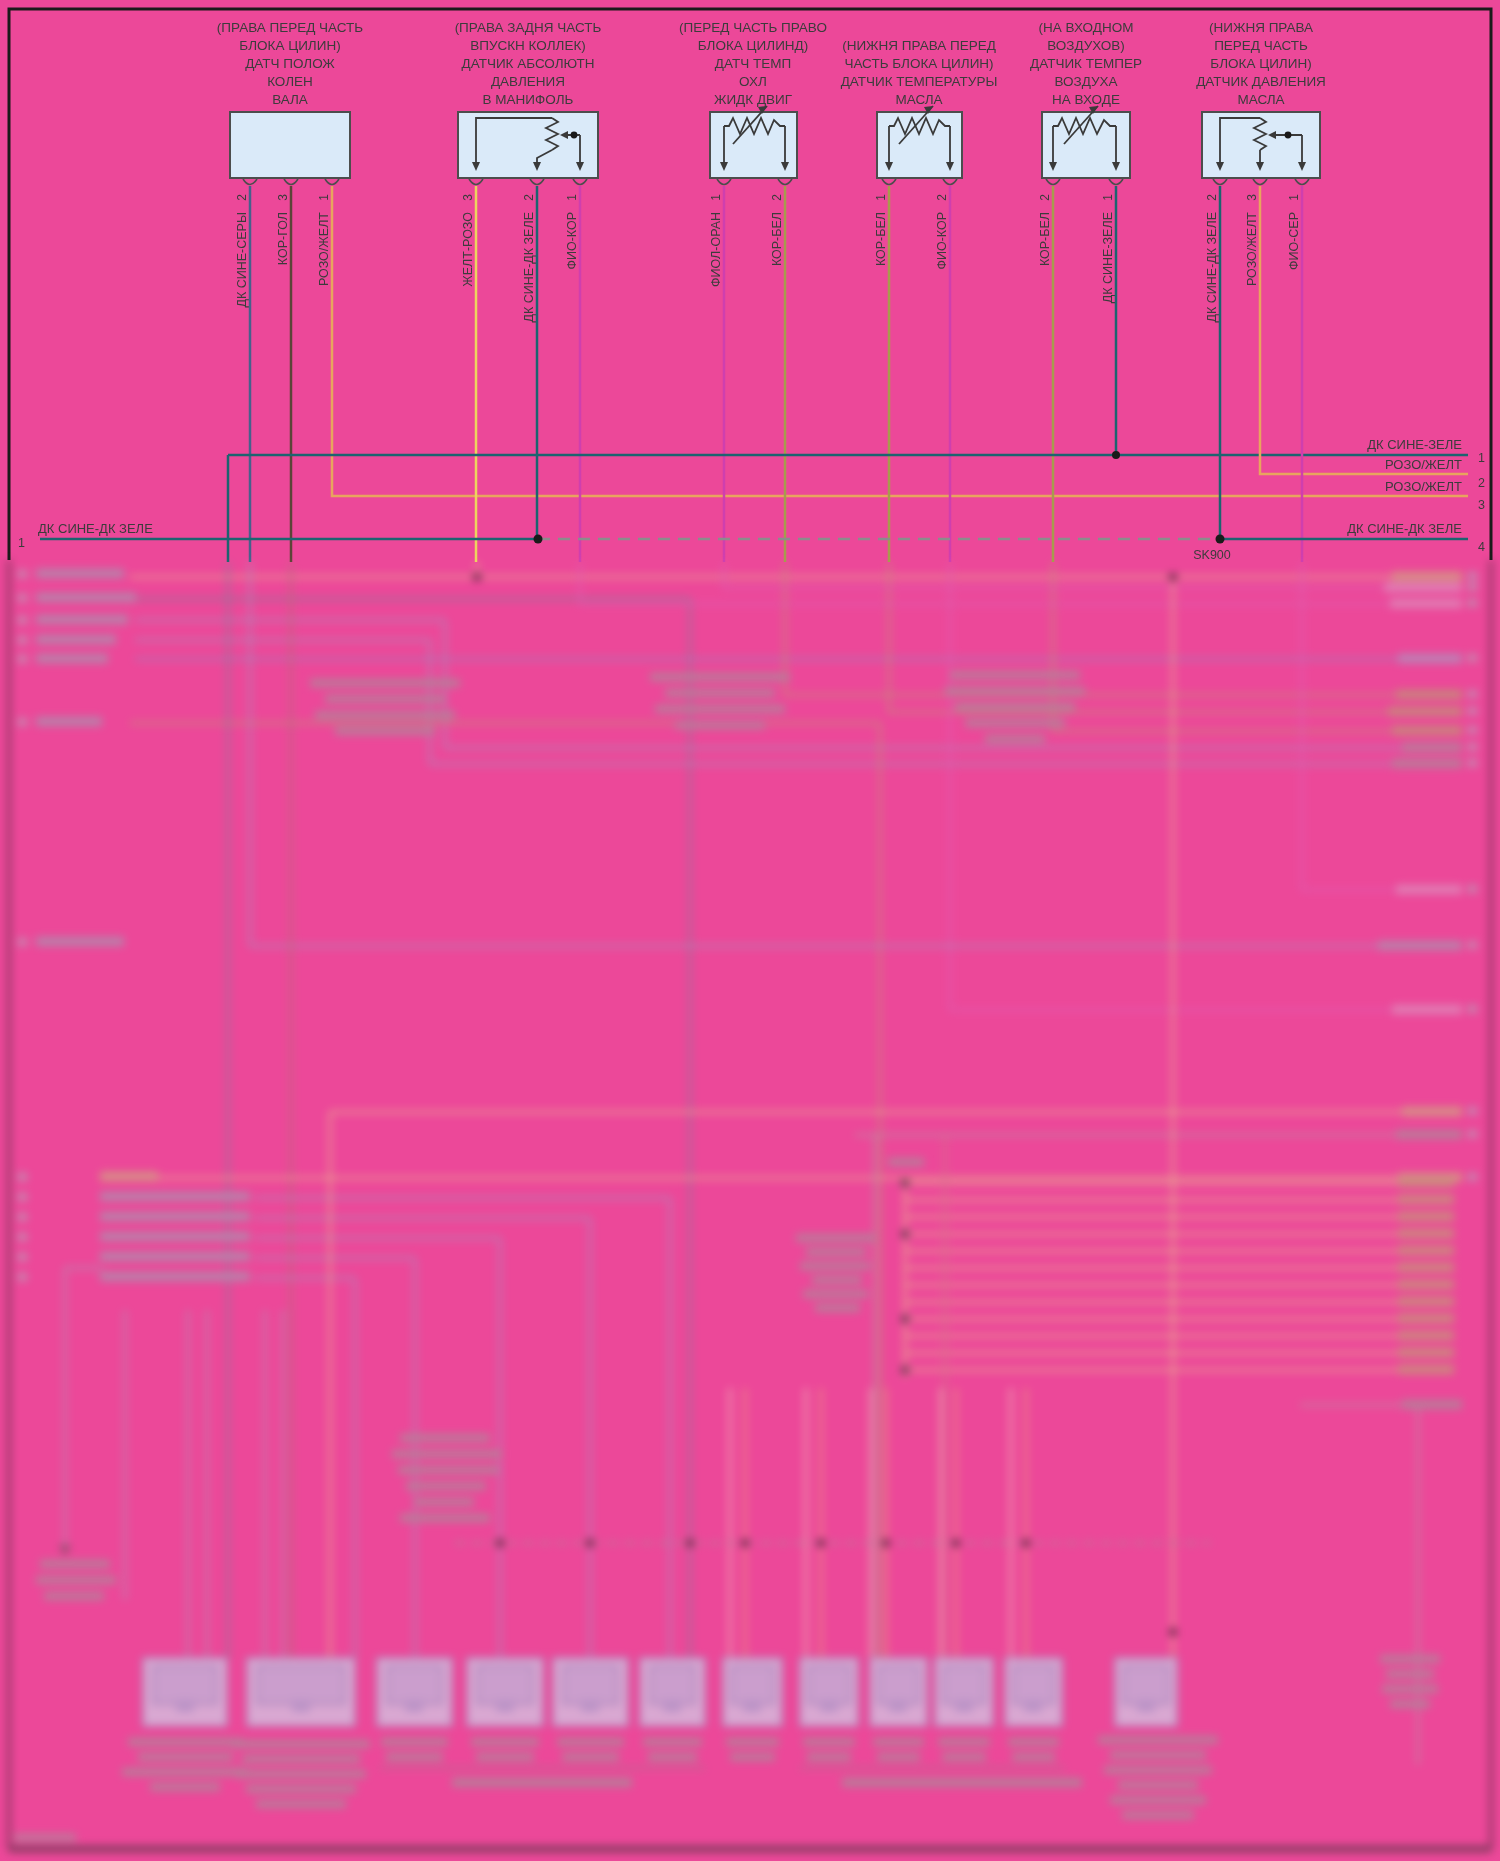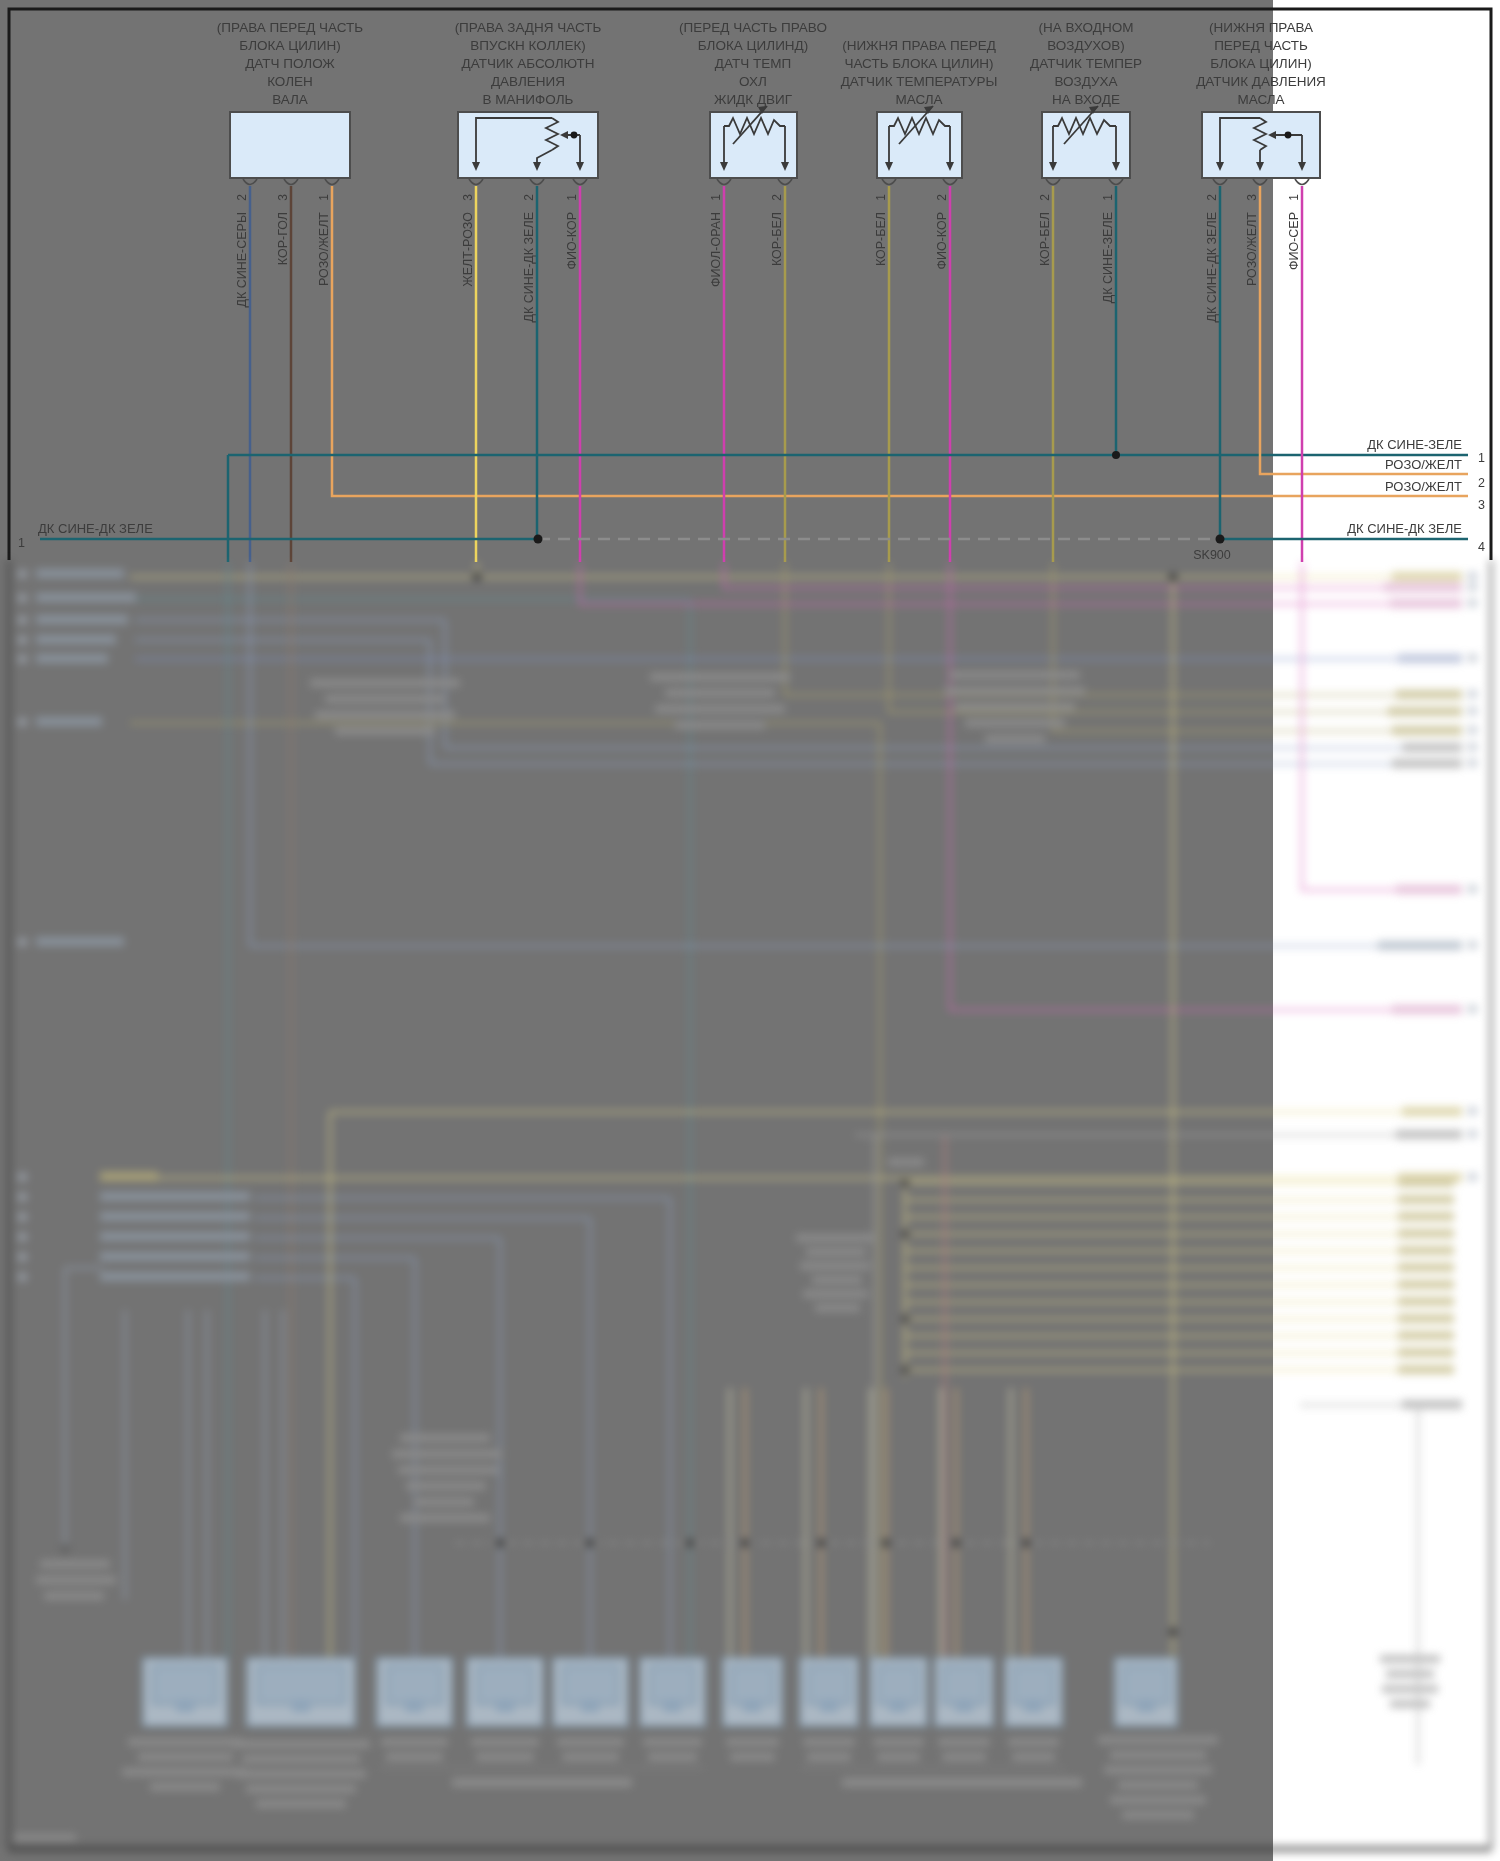--- a/index.html
+++ b/index.html
@@ -1,16 +1,16 @@
 <!DOCTYPE html>
 <html><head>
 <meta charset="utf-8">
 <style>
   html,body{margin:0;padding:0;background:#fff;}
-  .stage{width:1273px;height:1861px;position:relative;background:#737373;font-family:"Liberation Sans",sans-serif;}
+  .stage{width:1500px;height:1861px;position:relative;background:#ec4899;font-family:"Liberation Sans",sans-serif;}
   svg{display:block;}
   text{fill:#3c3c3c;font-family:"Liberation Sans",sans-serif;}
   .hdr{font-size:13.5px;text-anchor:middle;}
   .pinlbl{font-size:12.5px;}
   .pinnum{font-size:12px;}
   .buslbl{font-size:13px;}
   .busnum{font-size:12.5px;}
   .splice{font-size:12.5px;text-anchor:middle;}
   .wire{fill:none;stroke-width:2.5px;stroke-linecap:butt;}
   .teal{stroke:#1c6470;}

